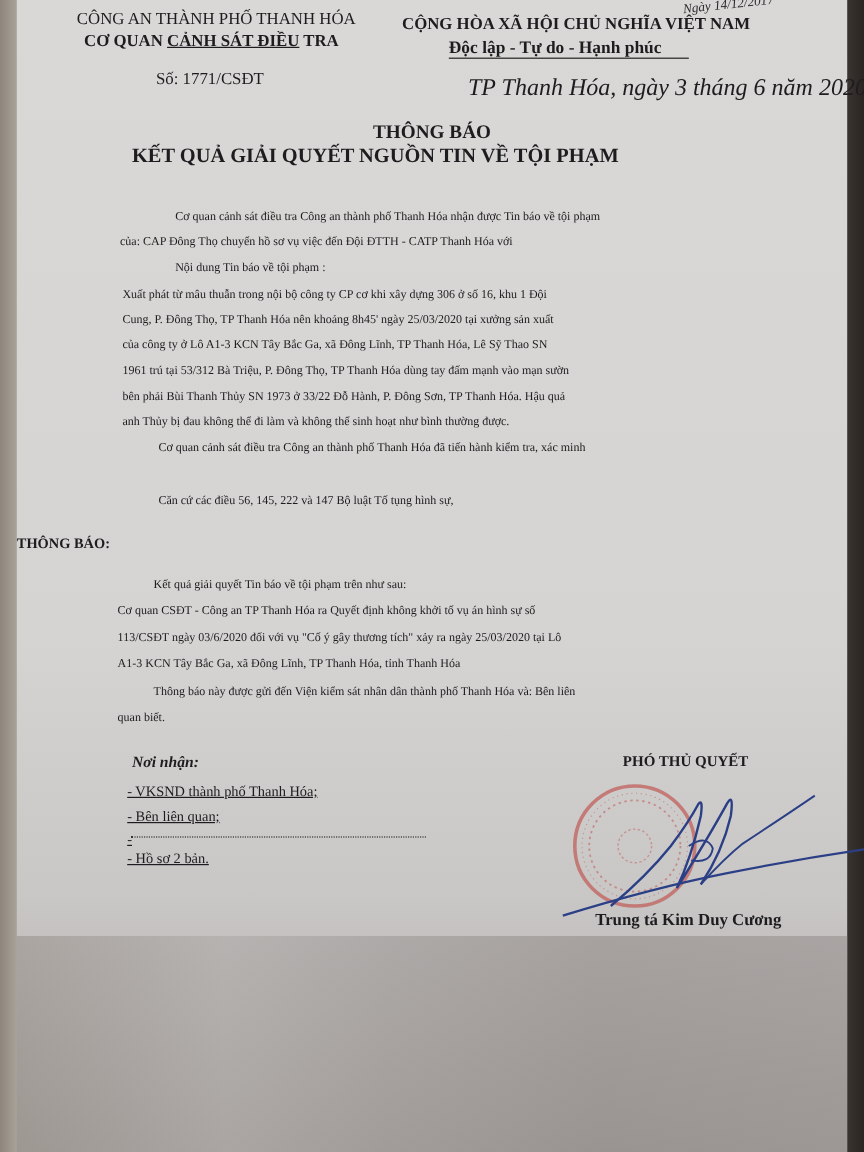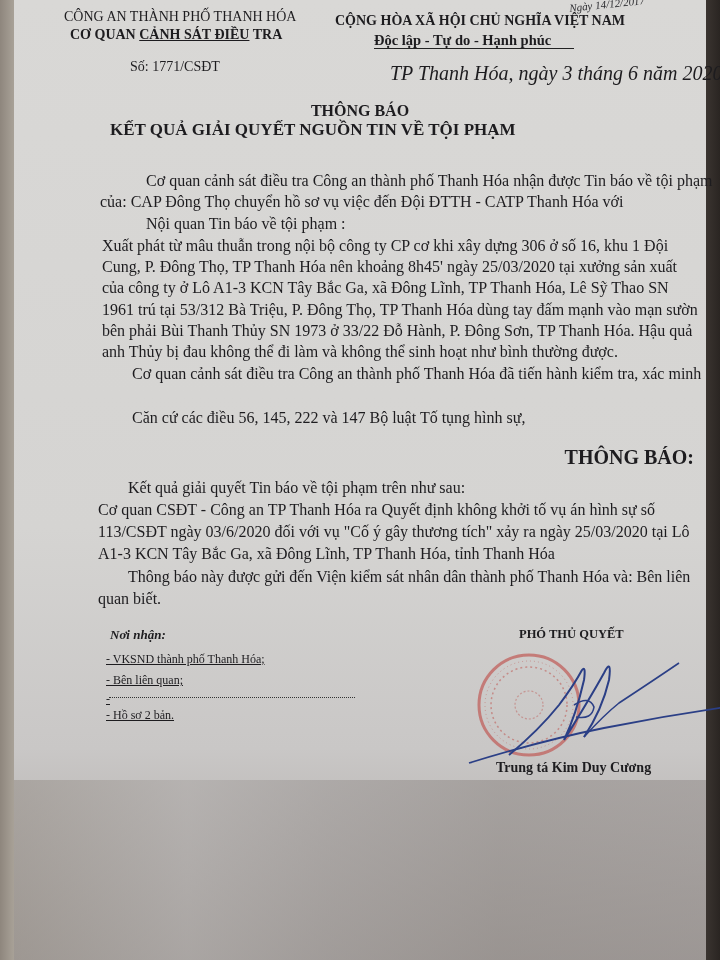--- a/index.html
+++ b/index.html
@@ -25,24 +25,24 @@
     .so-line { left: 100px; top: 59px; font-size: 14px; margin-left: 16px; }
     .corner-note { left: 555px; top: -2px; font-size: 11px; font-style: italic; transform: rotate(-6deg); color: #2a2a2e; }
     .hdr-right-1 { left: 321px; top: 13px; font-size: 14px; font-weight: bold; }
     .hdr-right-2 { left: 360px; top: 32px; font-size: 14.5px; font-weight: bold; }
     .hdr-rule { position: absolute; left: 360px; top: 48px; width: 200px; height: 1px; background: #222; }
     .date-line { left: 376px; top: 62px; font-size: 20px; font-style: italic; }
 
     .title-1 { left: 0; width: 692px; text-align: center; top: 102px; font-size: 16px; font-weight: bold; }
     .title-2 { left: 96px; top: 120px; font-size: 17px; font-weight: bold; }
 
-    .p { position: absolute; left: 100px; font-size: 16px; line-height: 21px; white-space: nowrap; }
+    .p { position: absolute; left: 100px; font-size: 10px; line-height: 21px; white-space: nowrap; }
     .indent { left: 132px; }
 
-    .notice-heading { left: 0; width: 680px; text-align: right; top: 446px; font-size: 20px; font-weight: bold; }
+    .notice-heading { left: 0; width: 680px; text-align: left; top: 446px; font-size: 12px; font-weight: bold; }
 
     .recipients-title { left: 96px; top: 627px; font-size: 13px; font-weight: bold; font-style: italic; }
     .rcp { position: absolute; left: 92px; font-size: 12px; white-space: nowrap; text-decoration: underline; }
     .dots { position: absolute; left: 95px; top: 697px; width: 246px; border-bottom: 1px dotted #333; }
 
     .sig-title { left: 505px; top: 627px; font-size: 12.5px; font-weight: bold; }
     .sig-name { left: 482px; top: 760px; font-size: 14px; font-weight: bold; }
     .stamp { position: absolute; left: 460px; top: 650px; width: 110px; height: 110px; }
     .signature { position: absolute; left: 450px; top: 645px; width: 270px; height: 125px; }
   </style>
@@ -61,21 +61,21 @@
   <div class="abs hdr-right-1">CỘNG HÒA XÃ HỘI CHỦ NGHĨA VIỆT NAM</div>
   <div class="abs hdr-right-2">Độc lập  -  Tự do  -  Hạnh phúc</div>
   <div class="hdr-rule"></div>
   <div class="abs date-line">TP Thanh Hóa, ngày  3 tháng  6 năm 2020</div>
 
   <div class="abs title-1">THÔNG BÁO</div>
   <div class="abs title-2">KẾT QUẢ GIẢI QUYẾT NGUỒN TIN VỀ TỘI PHẠM</div>
 
   <div class="p indent" style="top:170px">Cơ quan cảnh sát điều tra Công an thành phố Thanh Hóa nhận được Tin báo về tội phạm</div>
   <div class="p" style="top:191px; left:86px">của:  CAP Đông Thọ chuyển hồ sơ vụ việc đến Đội ĐTTH - CATP Thanh Hóa với</div>
-  <div class="p indent" style="top:213px">Nội quan Tin báo về tội phạm :</div>
+  <div class="p indent" style="top:213px">Nội dung Tin báo về tội phạm :</div>
 
   <div class="p" style="top:235px; left:88px">Xuất phát từ mâu thuẫn trong nội bộ công ty CP cơ khi xây dựng 306 ở số 16, khu 1 Đội</div>
   <div class="p" style="top:256px; left:88px">Cung, P. Đông Thọ, TP Thanh Hóa nên khoảng 8h45' ngày 25/03/2020 tại xưởng sản xuất</div>
   <div class="p" style="top:277px; left:88px">của công ty ở Lô A1-3 KCN Tây Bắc Ga, xã Đông Lĩnh, TP Thanh Hóa, Lê Sỹ Thao SN</div>
   <div class="p" style="top:299px; left:88px">1961 trú tại 53/312 Bà Triệu, P. Đông Thọ, TP Thanh Hóa dùng tay đấm mạnh vào mạn sườn</div>
   <div class="p" style="top:320px; left:88px">bên phải Bùi Thanh Thủy SN 1973 ở 33/22 Đỗ Hành, P. Đông Sơn, TP Thanh Hóa. Hậu quả</div>
   <div class="p" style="top:341px; left:88px">anh Thủy bị đau không thể đi làm và không thể sinh hoạt như bình thường được.</div>
 
   <div class="p indent" style="top:363px; left:118px">Cơ quan cảnh sát điều tra Công an thành phố Thanh Hóa đã tiến hành kiểm tra, xác minh</div>
   <div class="p indent" style="top:407px; left:118px">Căn cứ các điều 56, 145, 222 và 147 Bộ luật Tố tụng hình sự,</div>

